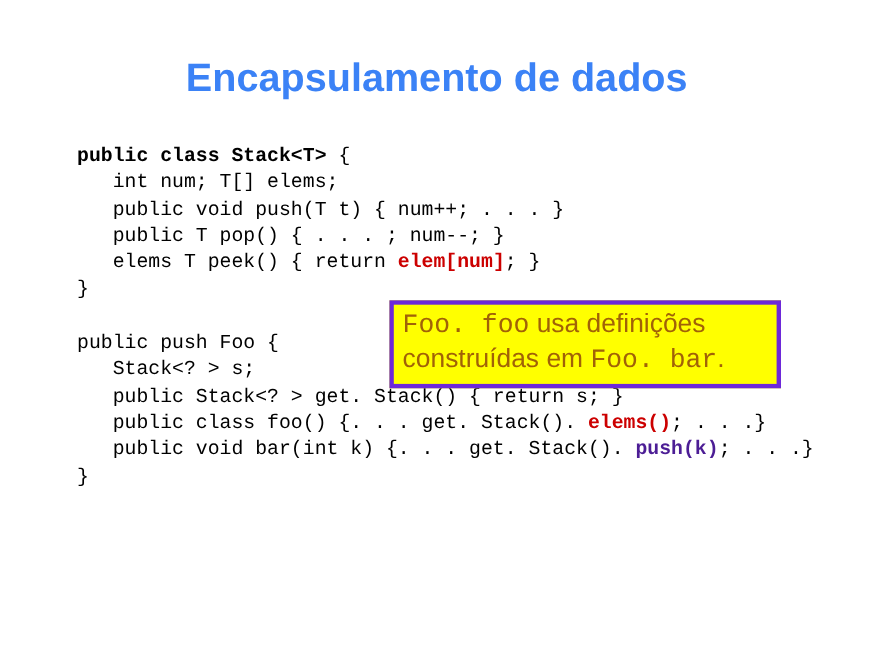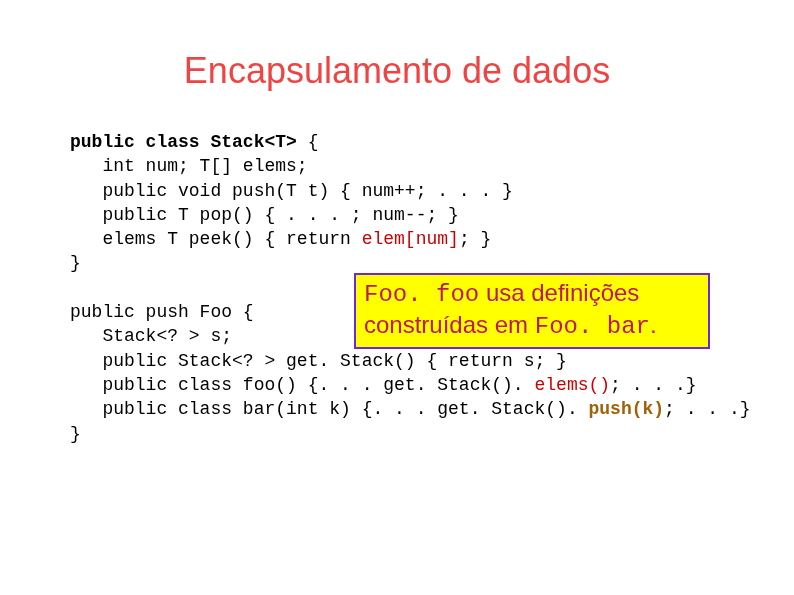--- a/index.html
+++ b/index.html
@@ -11,49 +11,49 @@
     position: relative;
     overflow: hidden;
   }
   .slide {
     width: 100%;
     height: 100%;
     padding: 50px 70px 30px 70px;
   }
   .title {
     font-size: 36px;
-    font-weight: 400;
+    font-weight: 700;
     text-align: center;
-    color: #ef4444;
+    color: #3b82f6;
     margin-bottom: 38px;
     font-family: Arial, Helvetica, sans-serif;
   }
   .code-block {
     font-family: "Courier New", Courier, monospace;
     font-size: 18px;
     line-height: 1.35;
     color: #000;
     white-space: pre;
     font-weight: bold;
   }
   .code-block .nw { font-weight: normal; }
-  .code-block .red { color: #cc0000; font-weight: normal; }
-  .code-block .blue { color: #a16207; font-weight: bold; }
+  .code-block .red { color: #cc0000; font-weight: bold; }
+  .code-block .blue { color: #4c1d95; font-weight: bold; }
   .callout {
     position: absolute;
     top: 273px;
     left: 354px;
     width: 356px;
-    border: 2px solid #6d28d9;
+    border: 4px solid #6d28d9;
     background: #ffff00;
     padding: 3px 8px 5px 8px;
     font-family: Arial, Helvetica, sans-serif;
     font-size: 24px;
     line-height: 1.25;
-    color: #be185d;
+    color: #a16207;
   }
   .callout .mono {
     font-family: "Courier New", Courier, monospace;
   }
 </style>
 </head>
 <body>
 
 <div class="slide">
   <h1 class="title">Encapsulamento de dados</h1>
@@ -62,17 +62,17 @@
 <span class="nw">   int num; T[] elems;</span>
 <span class="nw">   public void push(T t) { num++; . . . }</span>
 <span class="nw">   public T pop() { . . . ; num--; }</span>
 <span class="nw">   elems T peek() { return </span><span class="red">elem[num]</span><span class="nw">; }</span>
 <span class="nw">}</span>
 
 <span class="nw">public push Foo {</span>
 <span class="nw">   Stack&lt;? &gt; s;</span>
 <span class="nw">   public Stack&lt;? &gt; get. Stack() { return s; }</span>
 <span class="nw">   public class foo() {. . . get. Stack(). </span><span class="red">elems()</span><span class="nw">; . . .}</span>
-<span class="nw">   public class bar(int k) {. . . get. Stack(). </span><span class="blue">push(k)</span><span class="nw">; . . .}</span>
+<span class="nw">   public void bar(int k) {. . . get. Stack(). </span><span class="blue">push(k)</span><span class="nw">; . . .}</span>
 <span class="nw">}</span></div>
 
   <div class="callout"><span class="mono">Foo. foo</span><span> usa definições construídas em </span><span class="mono">Foo. bar</span><span>.</span></div>
 </div>
 
 </body></html>

